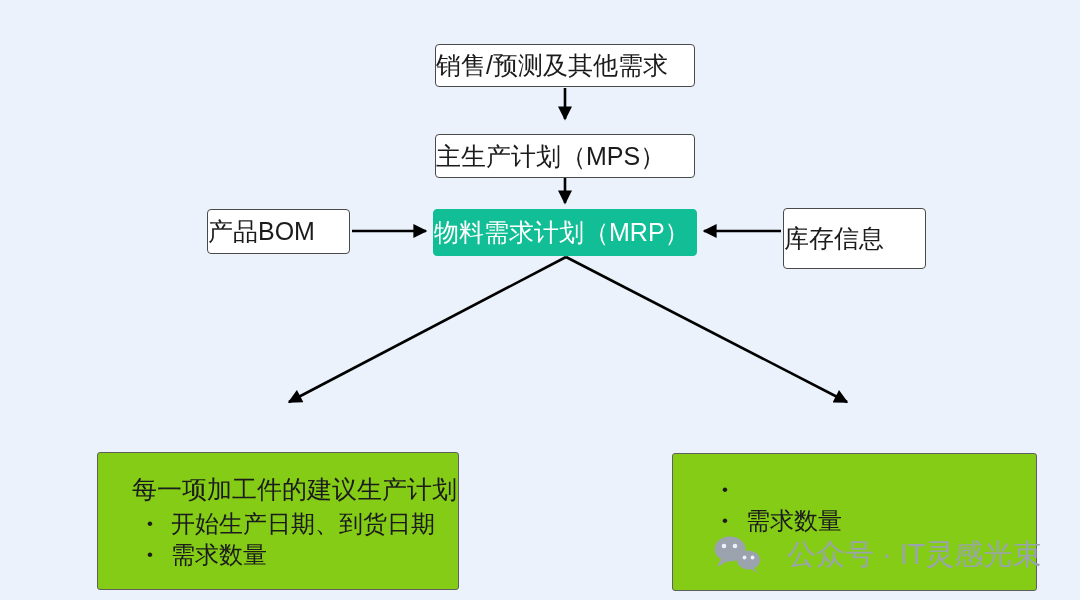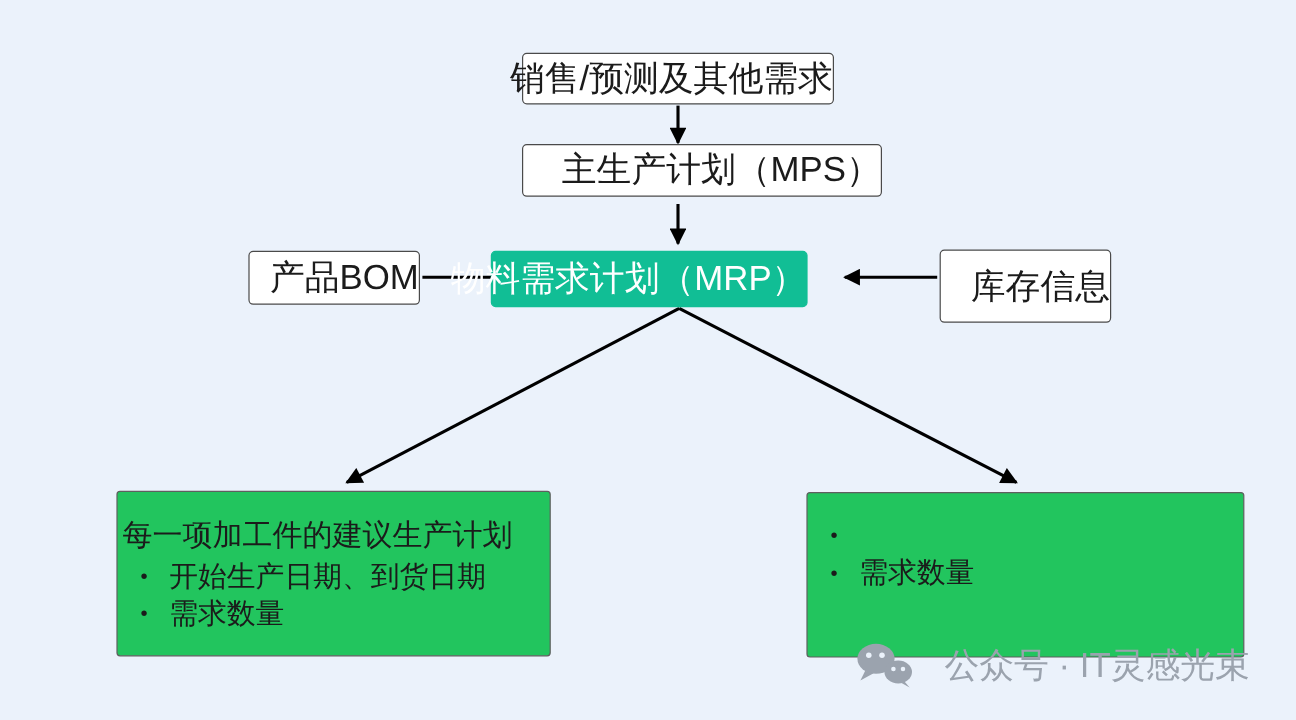--- a/index.html
+++ b/index.html
@@ -11,37 +11,38 @@
     color:#1b1b1b;
     overflow:hidden;
   }
   .arrows{position:absolute;left:0;top:0;z-index:1;}
   .box{
     position:absolute;z-index:2;
     background:#ffffff;
     border:1.5px solid #4a4a4a;
     border-radius:4px;
     box-sizing:border-box;
-    display:flex;align-items:center;justify-content:flex-end;
-    font-size:29px;
+    display:flex;align-items:center;justify-content:flex-start;
+    font-size:25px;
     white-space:nowrap;
   }
   .box.green{
     background:var(--accent,#11BE95);
     border-color:var(--accent,#11BE95);
     color:#ffffff;
   }
   .panel{
     position:absolute;z-index:2;
-    background:#22c55e;
+    background:#84cc16;
     border:1.5px solid #5f5f5f;
     border-radius:3px;
     box-sizing:border-box;
-    padding:20px 12px 0 4px;
+    padding:20px 12px 0 34px;
     font-size:24px;
+    margin-top:43px;
   }
   .panel-title{
     font-size:25px;
     line-height:32px;
     margin-bottom:3px;
     white-space:nowrap;
   }
   .bullet-row{
     display:flex;
     align-items:center;
@@ -81,25 +82,25 @@
     <line x1="352" y1="231" x2="426" y2="231" stroke="#000" stroke-width="2.6" marker-end="url(#ah)"></line>
     <line x1="781" y1="231" x2="704" y2="231" stroke="#000" stroke-width="2.6" marker-end="url(#ah)"></line>
     <line x1="566" y1="257" x2="289" y2="402" stroke="#000" stroke-width="2.6" marker-end="url(#ah)"></line>
     <line x1="566" y1="257" x2="847" y2="402" stroke="#000" stroke-width="2.6" marker-end="url(#ah)"></line>
   </svg>
 
   <div class="box" style="left:435px;top:44px;width:260px;height:43px">
     <span>销售/预测及其他需求</span>
   </div>
 
-  <div class="box" style="left:435px;top:120px;width:300px;height:44px">
+  <div class="box" style="left:435px;top:134px;width:260px;height:44px">
     <span>主生产计划（MPS）</span>
   </div>
 
-  <div class="box green" style="left:409px;top:209px;width:264px;height:47px">
+  <div class="box green" style="left:433px;top:209px;width:264px;height:47px">
     <span>物料需求计划（MRP）</span>
   </div>
 
   <div class="box" style="left:207px;top:209px;width:143px;height:45px">
     <span>产品BOM</span>
   </div>
 
   <div class="box" style="left:783px;top:208px;width:143px;height:61px">
     <span>库存信息</span>
   </div>

